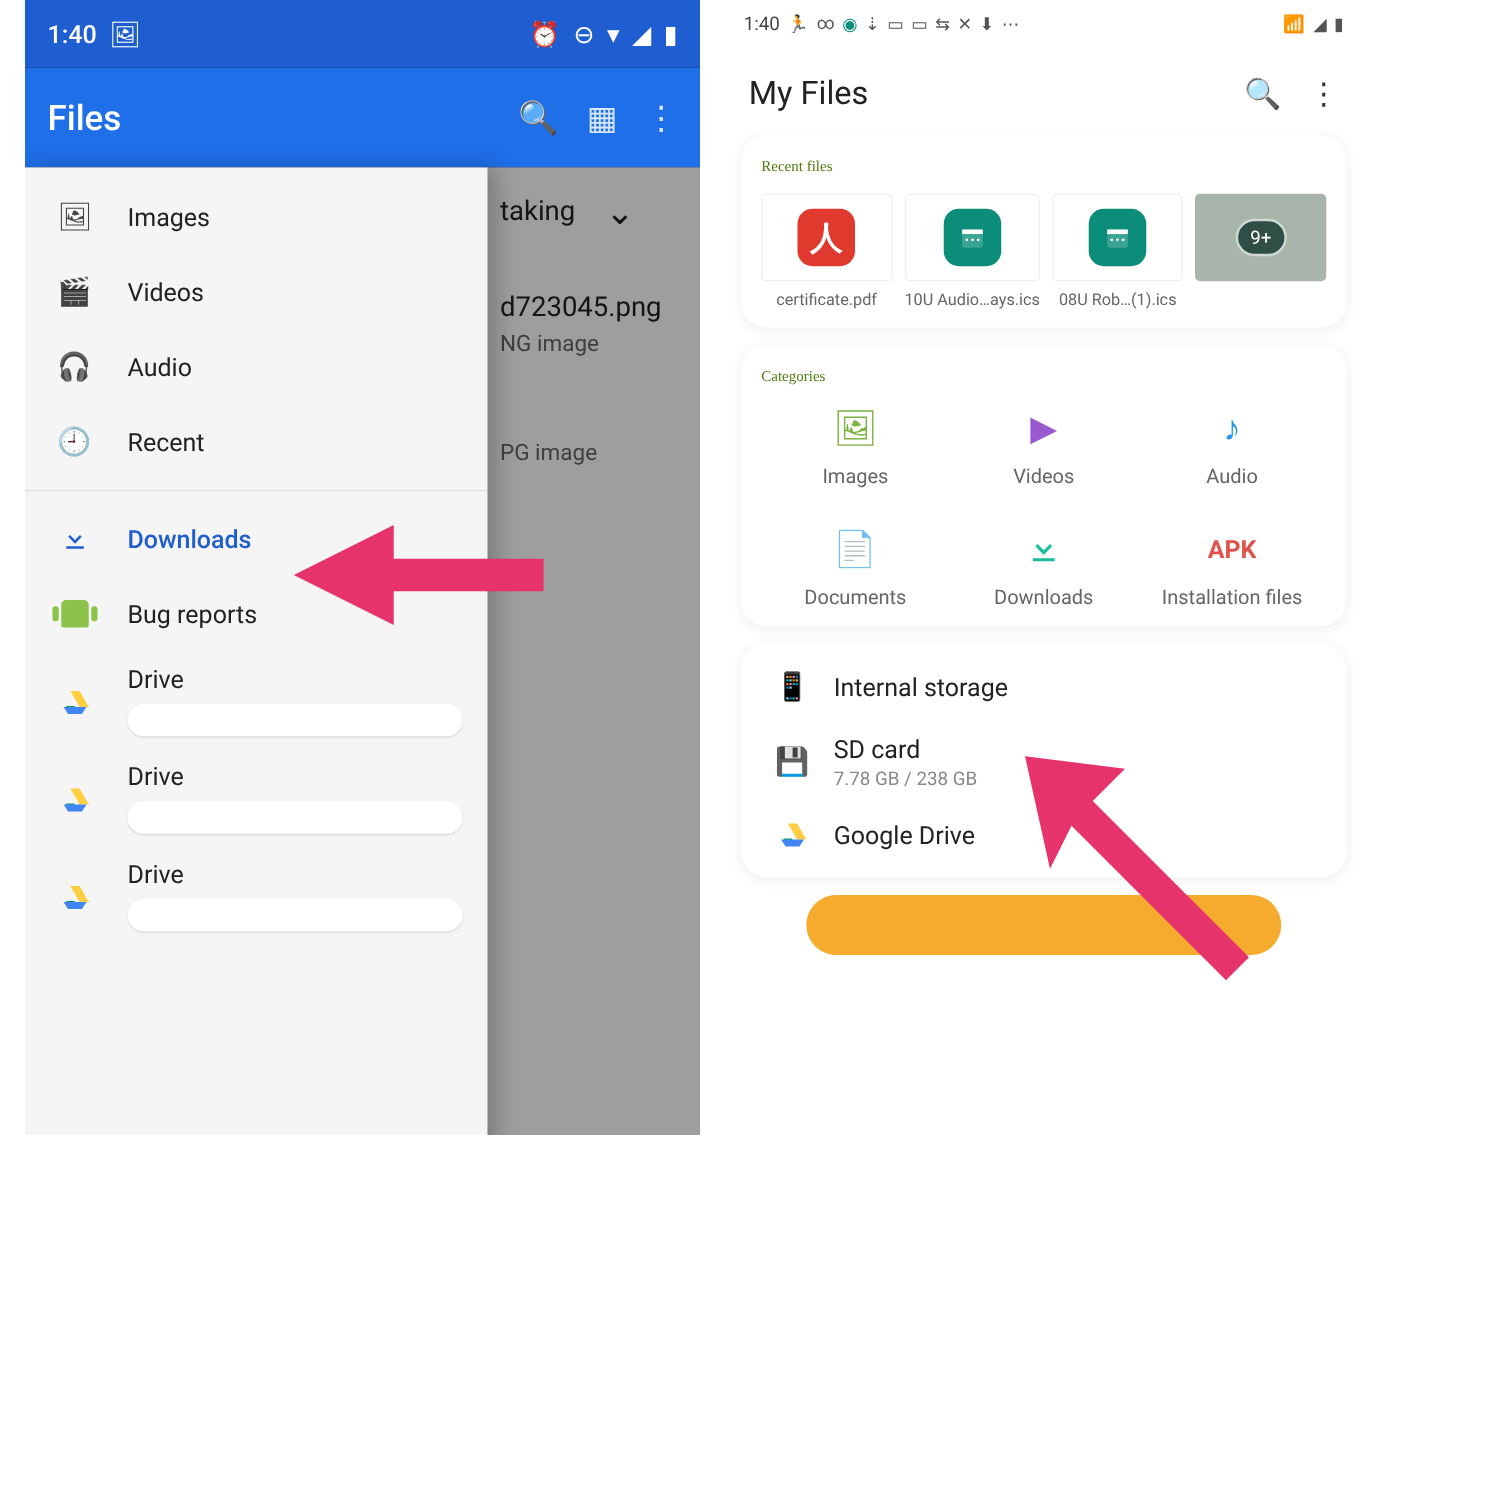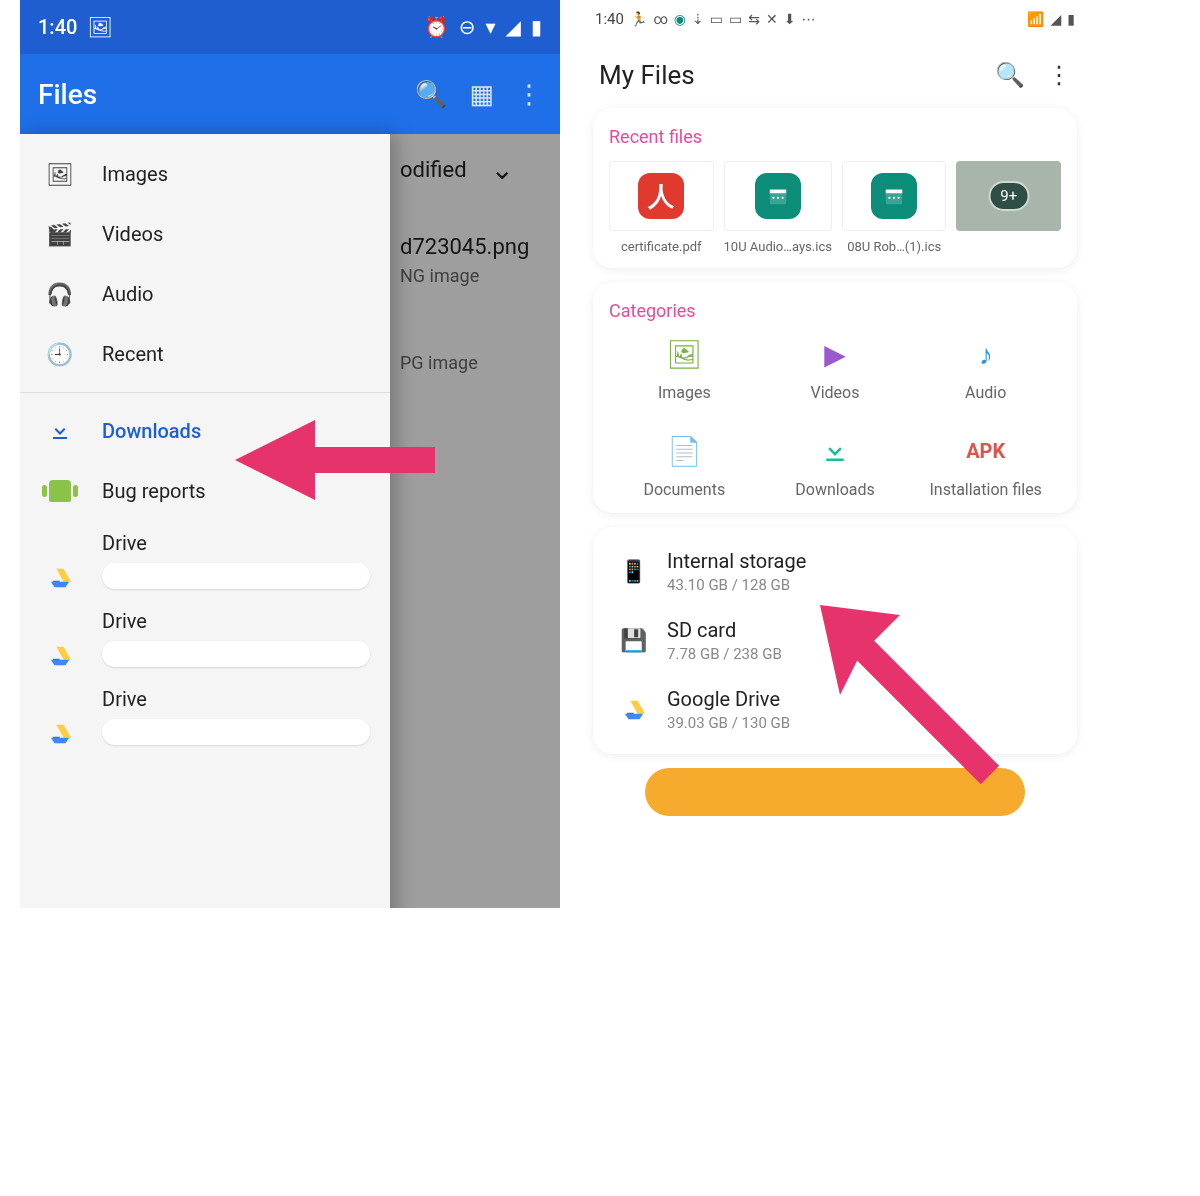--- a/index.html
+++ b/index.html
@@ -22,21 +22,21 @@
   .l-behind .modrow { display:flex; align-items:center; height:70px; padding:0 22px 0 380px; font-size:22px; color:#222; }
   .l-behind .filerow { padding:30px 0 0 380px; }
   .l-behind .filerow .fname { font-size:22px; color:#222; }
   .l-behind .filerow .ftype { font-size:18px; color:#666; margin-top:6px; }
   .l-drawer { position:absolute; left:0; top:0; bottom:0; width:370px; background:#f5f5f5; box-shadow:6px 0 18px rgba(0,0,0,0.25); }
   .l-item { display:flex; align-items:center; height:60px; padding:0 20px; font-size:20px; color:#222; cursor:pointer; }
   .l-item .licon { width:40px; display:flex; align-items:center; justify-content:center; margin-right:22px; font-size:22px; color:#444; }
   .l-divider { height:1px; background:#ddd; margin:8px 0; }
   .l-item.active .label { color:#1f5ed0; font-weight:500; }
   .l-item.active .licon { color:#1f5ed0; }
-  .l-drive { display:flex; align-items:flex-end; padding:10px 20px; cursor:pointer; }
+  .l-drive { display:flex; align-items:center; padding:10px 20px; cursor:pointer; }
   .l-drive .licon { width:40px; display:flex; align-items:center; justify-content:center; margin-right:22px; padding-top:4px; }
   .l-drive .dbody { flex:1; }
   .l-drive .dtitle { font-size:20px; color:#222; }
   .l-drive .dredact { height:26px; background:#fff; border-radius:14px; margin-top:8px; box-shadow:0 1px 2px rgba(0,0,0,0.12); }
   .l-navbar { position:absolute; left:0; right:0; bottom:0; height:56px; background:#000; display:flex; align-items:center; justify-content:space-around; color:#fff; font-size:22px; }
   .l-navbar .pill { width:88px; height:22px; background:#fff; border-radius:12px; }
 
   
   .gdrive { width:24px; height:22px; position:relative; }
 
@@ -49,21 +49,21 @@
   .bot:before { left:-7px; } .bot:after { right:-7px; }
 
   
   .r-status { height:38px; display:flex; align-items:center; padding:0 20px; font-size:15px; color:#444; }
   .r-status .spacer { flex:1; }
   .r-status .sicon { margin-left:6px; font-size:14px; color:#555; }
   .r-appbar { display:flex; align-items:center; padding:22px 24px 18px; }
   .r-appbar .title { font-size:26px; color:#222; flex:1; }
   .r-appbar .aicon { font-size:24px; color:#333; margin-left:22px; cursor:pointer; }
   .r-card { margin:0 18px 14px; background:#fff; border-radius:20px; box-shadow:0 2px 10px rgba(0,0,0,0.07); padding:18px 16px 14px; }
-  .r-card .ctitle { font-size:18px; color:#ec4899; margin-bottom:14px; }
+  .r-card .ctitle { font-size:12px; color:#4d7c0f; margin-bottom:14px;font-family:Liberation Serif, serif; }
   .recent-row { display:flex; gap:10px; }
   .recent-item { flex:1; display:flex; flex-direction:column; align-items:center; cursor:pointer; }
   .recent-thumb { width:100%; height:70px; background:#fff; border:1px solid #eee; border-radius:4px; display:flex; align-items:center; justify-content:center; }
   .recent-item:last-child .recent-thumb { background:#a8b5aa; border:none; position:relative; }
   .recent-cap { font-size:13px; color:#666; margin-top:8px; white-space:nowrap; overflow:hidden; text-overflow:ellipsis; max-width:100%; }
   .pdf-ic { width:46px; height:46px; background:#e03a2f; border-radius:12px; color:#fff; display:flex; align-items:center; justify-content:center; font-size:26px; font-weight:700; }
   .ics-ic { width:46px; height:46px; background:#0b8d7a; border-radius:12px; color:#fff; display:flex; align-items:center; justify-content:center; }
   .badge9 { position:absolute; left:50%; top:50%; transform:translate(-50%,-50%); padding:4px 10px; background:#2e4e46; color:#fff; border-radius:20px; font-size:15px; border:2px solid #cfd8d2; }
 
   .cat-grid { display:grid; grid-template-columns:repeat(3,1fr); row-gap:30px; text-align:center; }
@@ -111,21 +111,21 @@
       <span>Files</span>
       <span class="spacer"></span>
       <span class="aicon">🔍</span>
       <span class="aicon">▦</span>
       <span class="aicon">⋮</span>
     </div>
 
     <div class="l-body">
       <div class="l-behind">
         <div class="modrow">
-          <span>odified</span>
+          <span>taking</span>
           <span class="chev" style="margin-left:24px">⌄</span>
         </div>
         <div class="filerow">
           <div class="fname">d723045.png</div>
           <div class="ftype">NG image</div>
         </div>
         <div class="filerow" style="padding-top:60px">
           <div class="ftype">PG image</div>
         </div>
       </div>
@@ -315,41 +315,39 @@
           <div class="clabel">Installation files</div>
         </div>
       </div>
     </div>
 
     <div class="r-card" style="padding:10px 16px">
       <div class="stor-item">
         <span class="sic" style="color:#3fa9f5">📱</span>
         <div class="sbody">
           <div class="stitle">Internal storage</div>
-          <div class="ssub">43.10 GB / 128 GB</div>
         </div>
       </div>
       <div class="stor-item">
         <span class="sic" style="color:#8bc34a">💾</span>
         <div class="sbody">
           <div class="stitle">SD card</div>
           <div class="ssub">7.78 GB / 238 GB</div>
         </div>
       </div>
       <div class="stor-item">
         <span class="sic">
           <svg width="24" height="22" viewBox="0 0 24 24">
               <path fill="#0f9d58" d="M4 20l4-7H0z" transform="translate(4 2)"></path>
               <path fill="#ffcd40" d="M8 0l8 14H8L0 0z" transform="translate(8 2)"></path>
               <path fill="#4285f4" d="M0 14l4 6h12l4-6z" transform="translate(2 2)"></path>
             </svg>
         </span>
         <div class="sbody">
           <div class="stitle">Google Drive</div>
-          <div class="ssub">39.03 GB / 130 GB</div>
         </div>
       </div>
     </div>
 
     <div class="r-cta"></div>
 
     <div class="r-navbar">
       <span>‹</span>
       <span class="mid"></span>
       <span class="bars">

